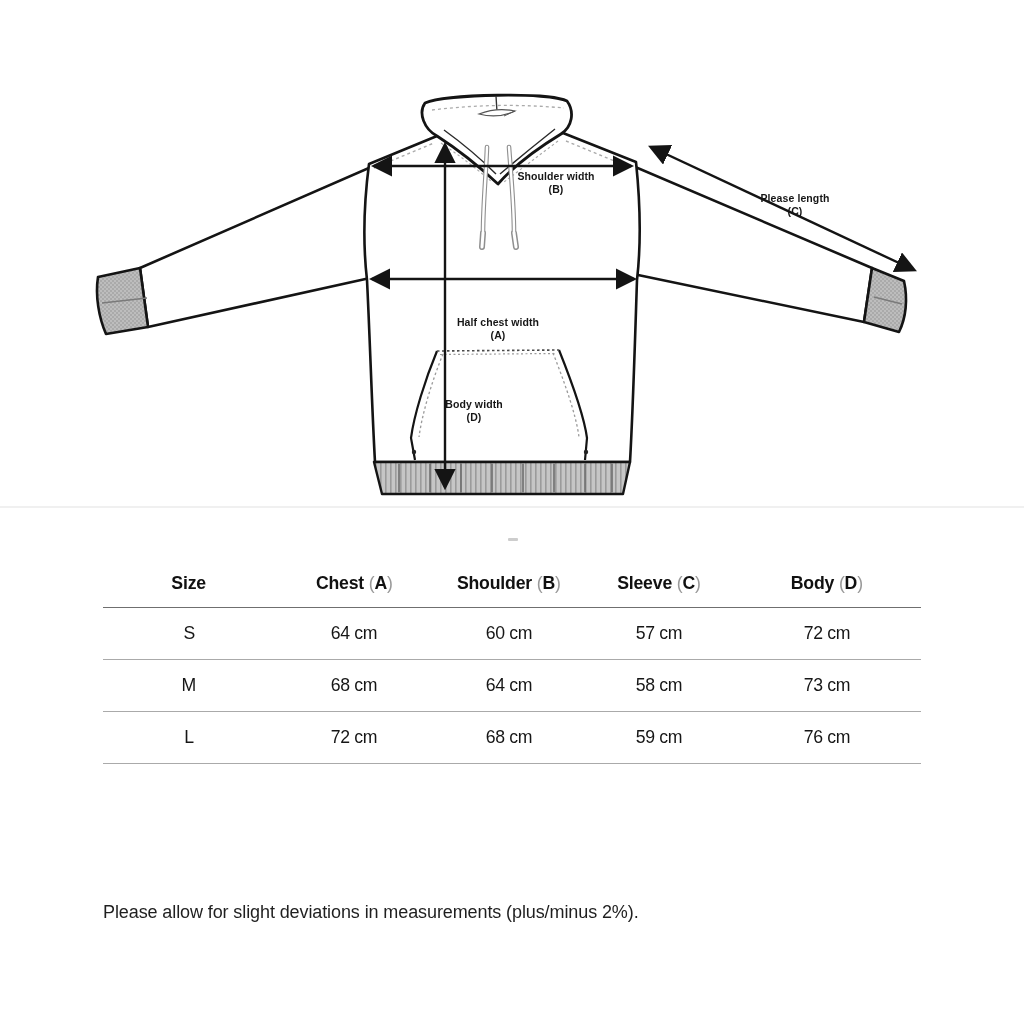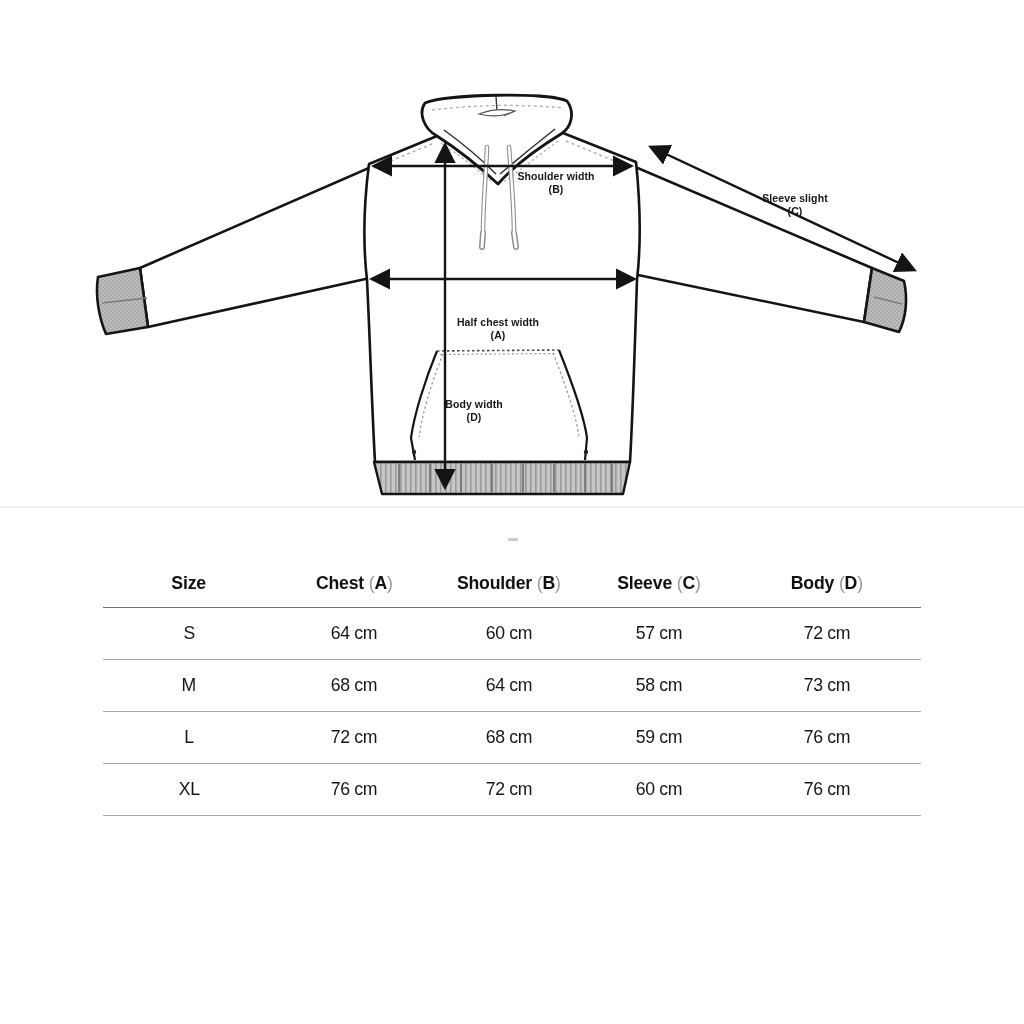--- a/index.html
+++ b/index.html
@@ -155,21 +155,21 @@
   </div>
   <div class="diag-label" style="left:428px; top:284px; width:140px;margin-top:32px;">
     <div>Half chest width</div>
     <div>(A)</div>
   </div>
   <div class="diag-label" style="left:409px; top:398px; width:130px;">
     <div>Body width</div>
     <div>(D)</div>
   </div>
   <div class="diag-label" style="left:725px; top:192px; width:140px;">
-    <div>Sleeve slight</div>
+    <div>Please length</div>
     <div>(C)</div>
   </div>
 
   <div class="section-divider"></div>
   <div class="artifact-dash"></div>
 
 
   <table class="sg-table">
     <colgroup>
       <col style="width:172px">
@@ -212,24 +212,18 @@
         <td><span class="cellwrap">58 cm</span></td>
         <td><span class="cellwrap">73 cm</span></td>
       </tr>
       <tr>
         <td><span class="cellwrap">L</span></td>
         <td><span class="cellwrap">72 cm</span></td>
         <td><span class="cellwrap">68 cm</span></td>
         <td><span class="cellwrap">59 cm</span></td>
         <td><span class="cellwrap">76 cm</span></td>
       </tr>
-      <tr>
-        <td><span class="cellwrap">XL</span></td>
-        <td><span class="cellwrap">76 cm</span></td>
-        <td><span class="cellwrap">72 cm</span></td>
-        <td><span class="cellwrap">60 cm</span></td>
-        <td><span class="cellwrap">76 cm</span></td>
-      </tr>
     </tbody>
   </table>
 
+  <div class="sg-note">Please allow for slight deviations in measurements (plus/minus 2%).</div>
 
 </div>
 
 </body></html>

